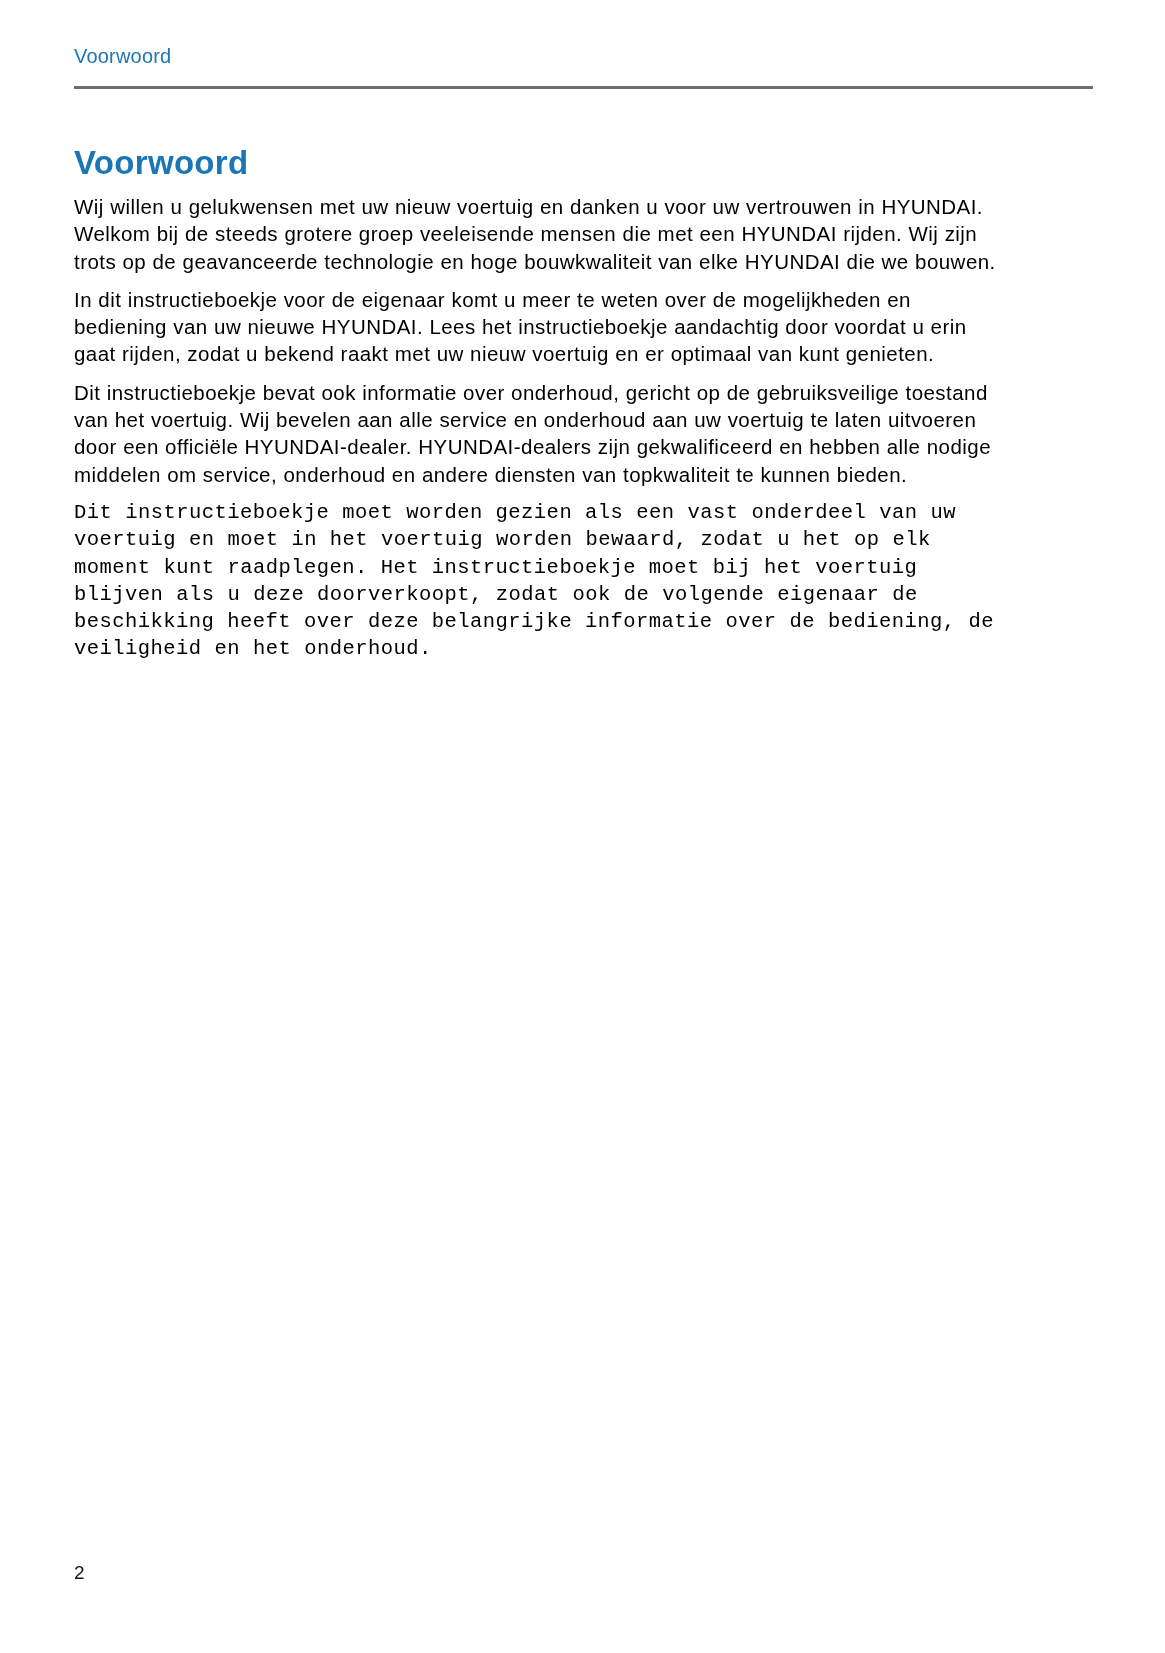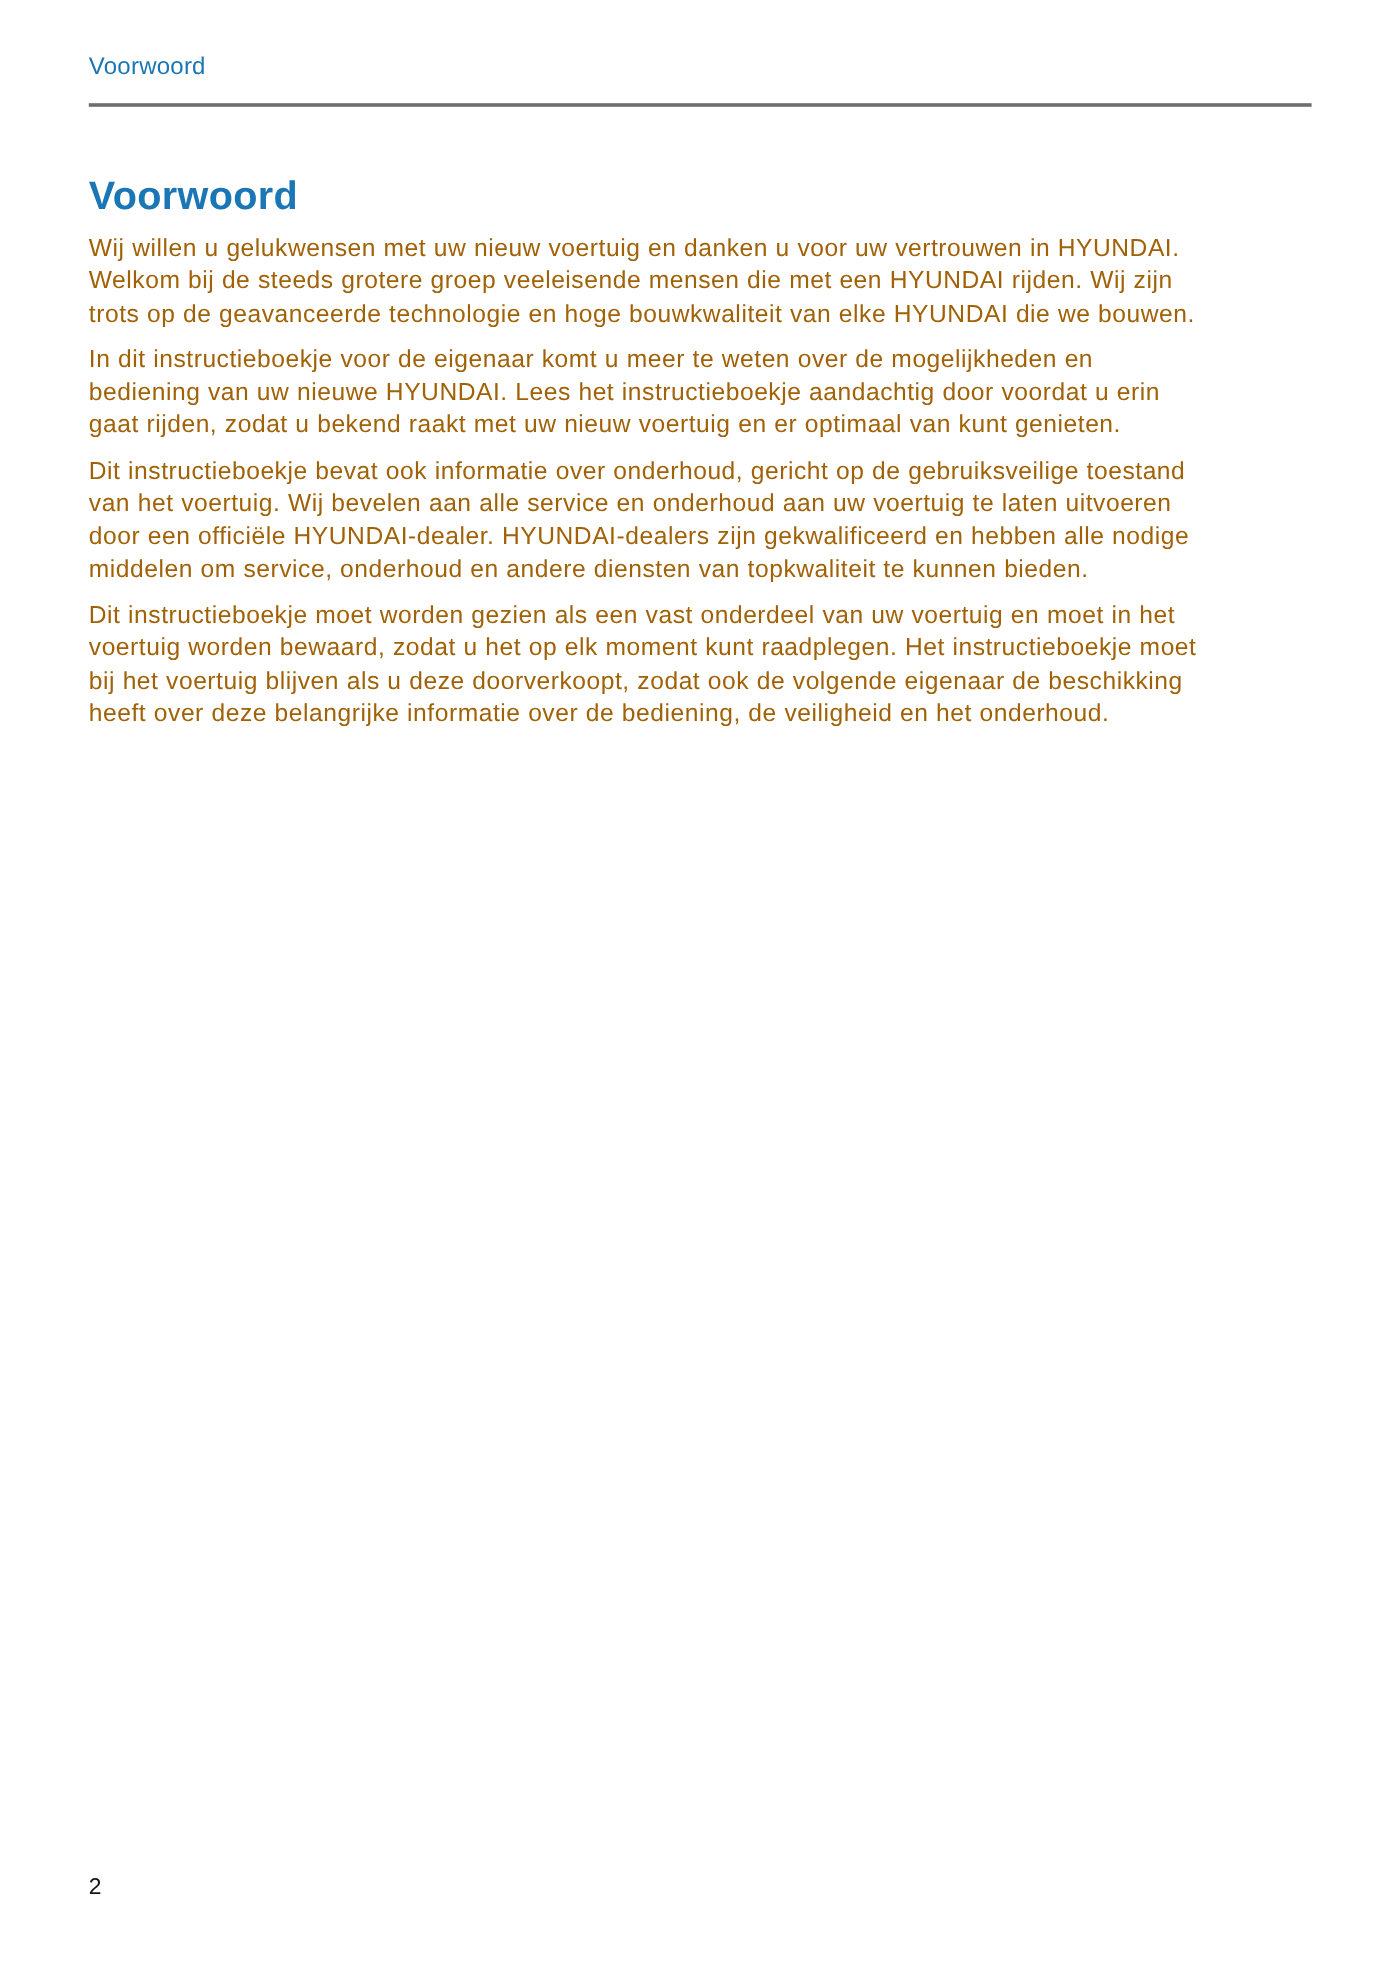--- a/index.html
+++ b/index.html
@@ -52,27 +52,28 @@
     font-size: 33px;
     line-height: 40px;
     font-weight: bold;
     color: #1a76b5;
     letter-spacing: 0.3px;
   }
   p.body-par {
     margin: 0 0 11px 0;
     font-size: 20.5px;
     line-height: 27.3px;
-    color: #a16207;
+    color: #000000;
     letter-spacing: 0.45px;
     text-align: left;
     word-spacing: 0.2px;
   }
   p.body-par:last-child {
     margin-bottom: 0;
+    font-family: Liberation Mono, monospace;
   }
   
   .page-number {
     position: absolute;
     left: 74px;
     top: 1562px;
     font-size: 19px;
     line-height: 22px;
     color: #151515;
     letter-spacing: 0.3px;

